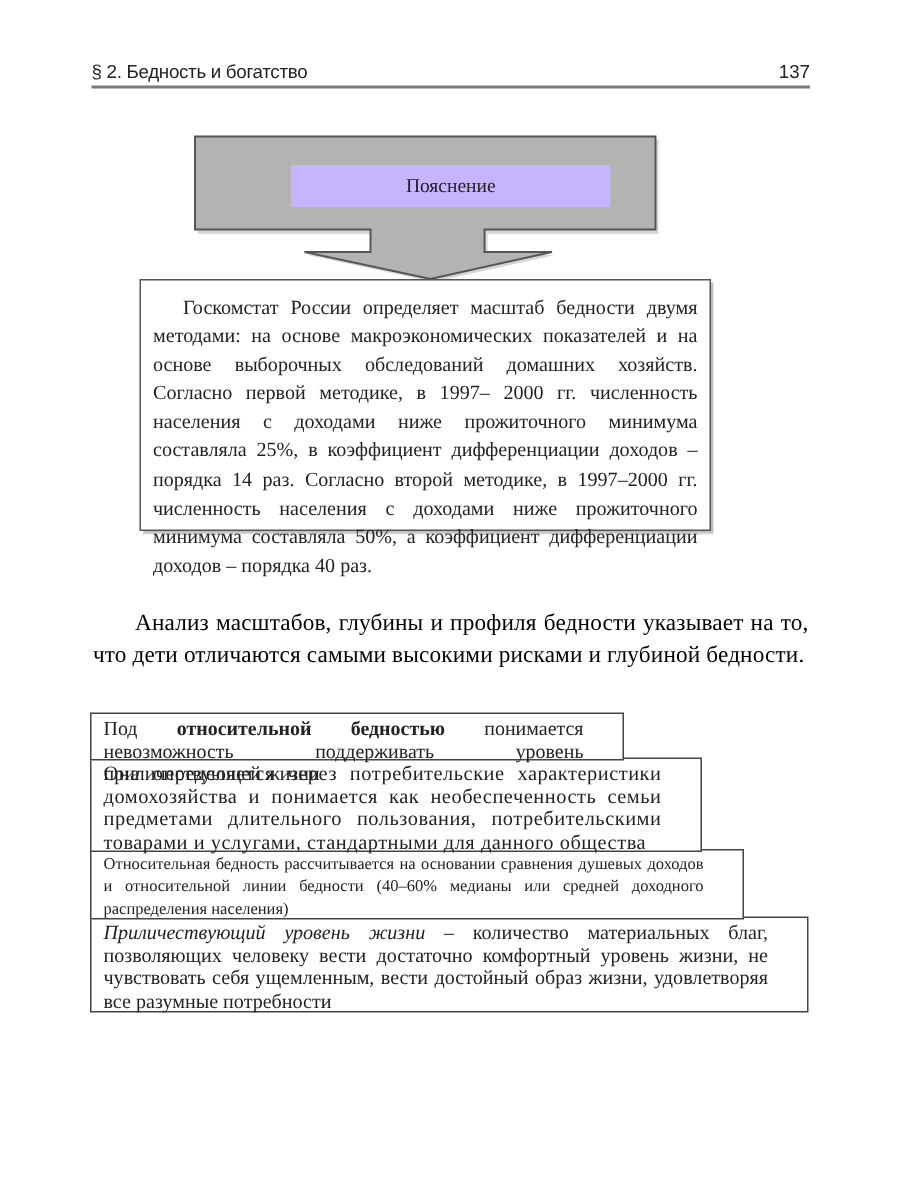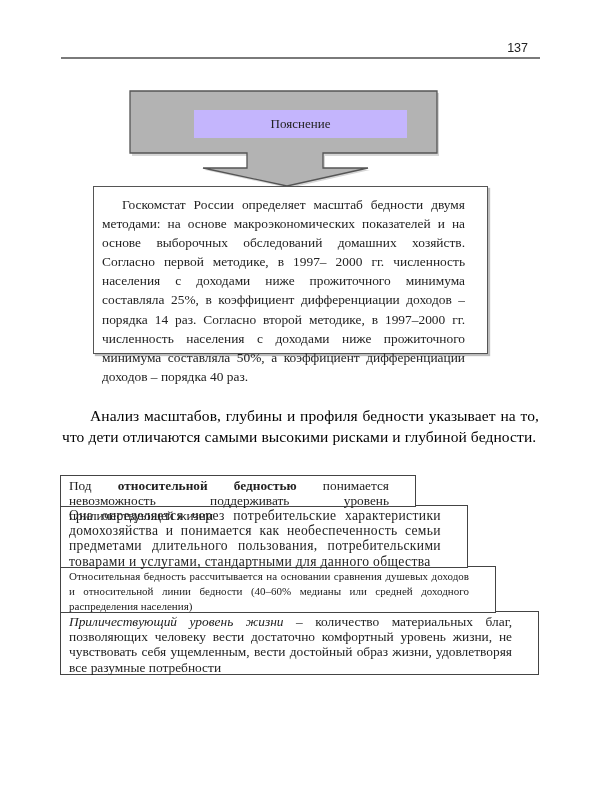--- a/index.html
+++ b/index.html
@@ -6,33 +6,33 @@
     body {
       width: 600px; height: 800px; background: #ffffff; position: relative; overflow: hidden;
       font-family: "Liberation Serif", serif; color: #1a1a1a;
     }
     .running-head {
       position: absolute; left: 61px; top: 40px; width: 479px; height: 17px;
       font-family: "Liberation Sans", sans-serif; font-size: 12.5px; color: #222;
       border-bottom: 2px solid #7a7a7a;
     }
     .running-head .title { position: absolute; left: 0; top: 1px; letter-spacing: -0.2px; }
-    .running-head .pageno { position: absolute; right: 12px; top: 1px; }
+    .running-head .pageno { position: absolute; right: 0; top: 1px; }
 
     
     .arrow-svg { position: absolute; left: 0; top: 0; width: 600px; height: 800px; pointer-events: none; }
     .arrow-label {
       position: absolute; left: 194px; top: 110px; width: 213px; height: 28px;
       background: #c4b5fd; display: flex; align-items: center; justify-content: center;
       font-size: 13px; color: #222;
     }
 
     .explain-box {
       position: absolute; left: 93px; top: 186px; width: 363px; height: 152px;
-      border: 1.5px solid #555; padding: 8px 22px 6px 8px;
+      border: 1.5px solid #555; padding: 8px 8px 6px 8px;
       box-shadow: 2px 2px 1px #bdbdbd; background: #fff;
       font-size: 13.4px; line-height: 19.1px; text-align: justify; color: #222;
     }
     .explain-box p { margin: 0; text-indent: 20px; }
 
     .main-paragraph {
       position: absolute; left: 62px; top: 405px; width: 477px;
       font-size: 15.5px; line-height: 21px; text-align: justify; color: #000000; letter-spacing: 0.1px;
     }
     .main-paragraph p { margin: 0; text-indent: 28px; }
@@ -47,20 +47,21 @@
     .def-box.b2 { top: 505px; width: 408px; height: 63px; font-size: 13.6px; letter-spacing: 0.35px; }
     .def-box.b3 { top: 566px; width: 436px; height: 47px; font-size: 11px; }
     .def-box.b4 { top: 611px; width: 479px; height: 64px; font-size: 13.4px; }
     .def-box b { font-weight: bold; }
     .def-box i { font-style: italic; margin-top: 44px; }
   </style>
 </head>
 <body>
 
 <div class="running-head">
+  <span class="title">§ 2. Бедность и богатство</span>
   <span class="pageno">137</span>
 </div>
 
 <svg class="arrow-svg" viewBox="0 0 600 800">
 
   <polygon points="132,93 439,93 439,156 325,156 325,170 370,170 289,188 205,170 249,170 249,156 132,156" fill="#d6d6d6" stroke="none"></polygon>
   <polygon id="arrow-shape" points="130,91 437,91 437,153 323,153 323,168 368,168 287,186 203,168 247,168 247,153 130,153" stroke-width="1.3" stroke-linejoin="miter" fill="#b3b3b3" stroke="#555555"></polygon>
 </svg>
 
 <div class="arrow-label">Пояснение</div>

